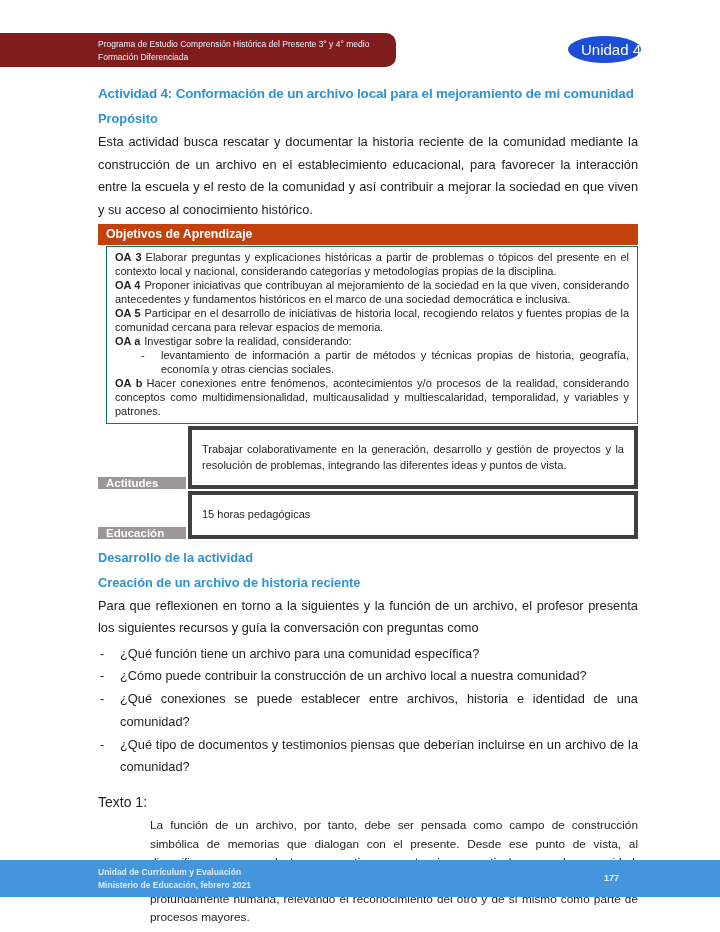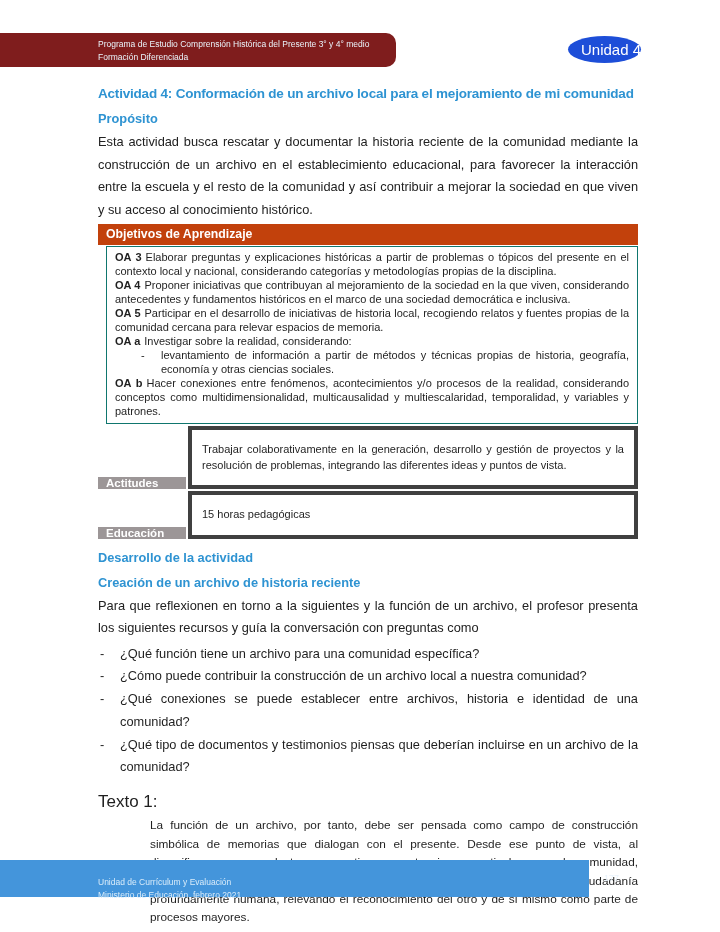--- a/index.html
+++ b/index.html
@@ -68,35 +68,36 @@
     padding:12px 10px; font-size:11px; line-height:15.5px; text-align:justify;
   }
   .dur-cell { display:flex; align-items:center; text-align:left; }
   .mt-sec1 { margin-top:11px; }
   .mt-sec2 { margin-top:10px; }
   
   .q-list { margin-top:3px; }
   .q-item { display:flex; font-size:12.8px; line-height:22.8px; }
   .q-item .dash { flex:0 0 22px; padding-left:2px; }
   .q-item .q-text { flex:1; text-align:justify; }
-  .texto-label { margin-top:14px; font-size:17px; line-height:18px; }
+  .texto-label { margin-top:14px; font-size:14px; line-height:18px; }
   .quote-block {
     margin-top:5px; margin-left:52px;
     font-size:11.8px; line-height:18.4px; text-align:justify;
   }
   .attribution {
     margin-left:52px; font-size:11.6px; line-height:18px; text-align:right;
   }
   .attribution .ital { font-style:italic; }
   
   .footer-bar {
     position:absolute; left:0; top:860px;
-    width:589px; height:37px; background:#4495db;
+    width:720px; height:37px; background:#4495db;
     color:#d9ecfa; font-size:8.5px; line-height:12.5px;
-    padding:16px 0 0 98px;
+    padding:6px 0 0 98px;
+    font-weight:bold;
   }
   .page-number { position:absolute; left:604px; top:12px; color:#e8f3fc; font-size:9px; }
 </style>
 </head>
 <body>
 
 <div class="header-bar">
   <div>Programa de Estudio Comprensión Histórica del Presente 3° y 4° medio</div>
   <div>Formación Diferenciada</div>
 </div>

